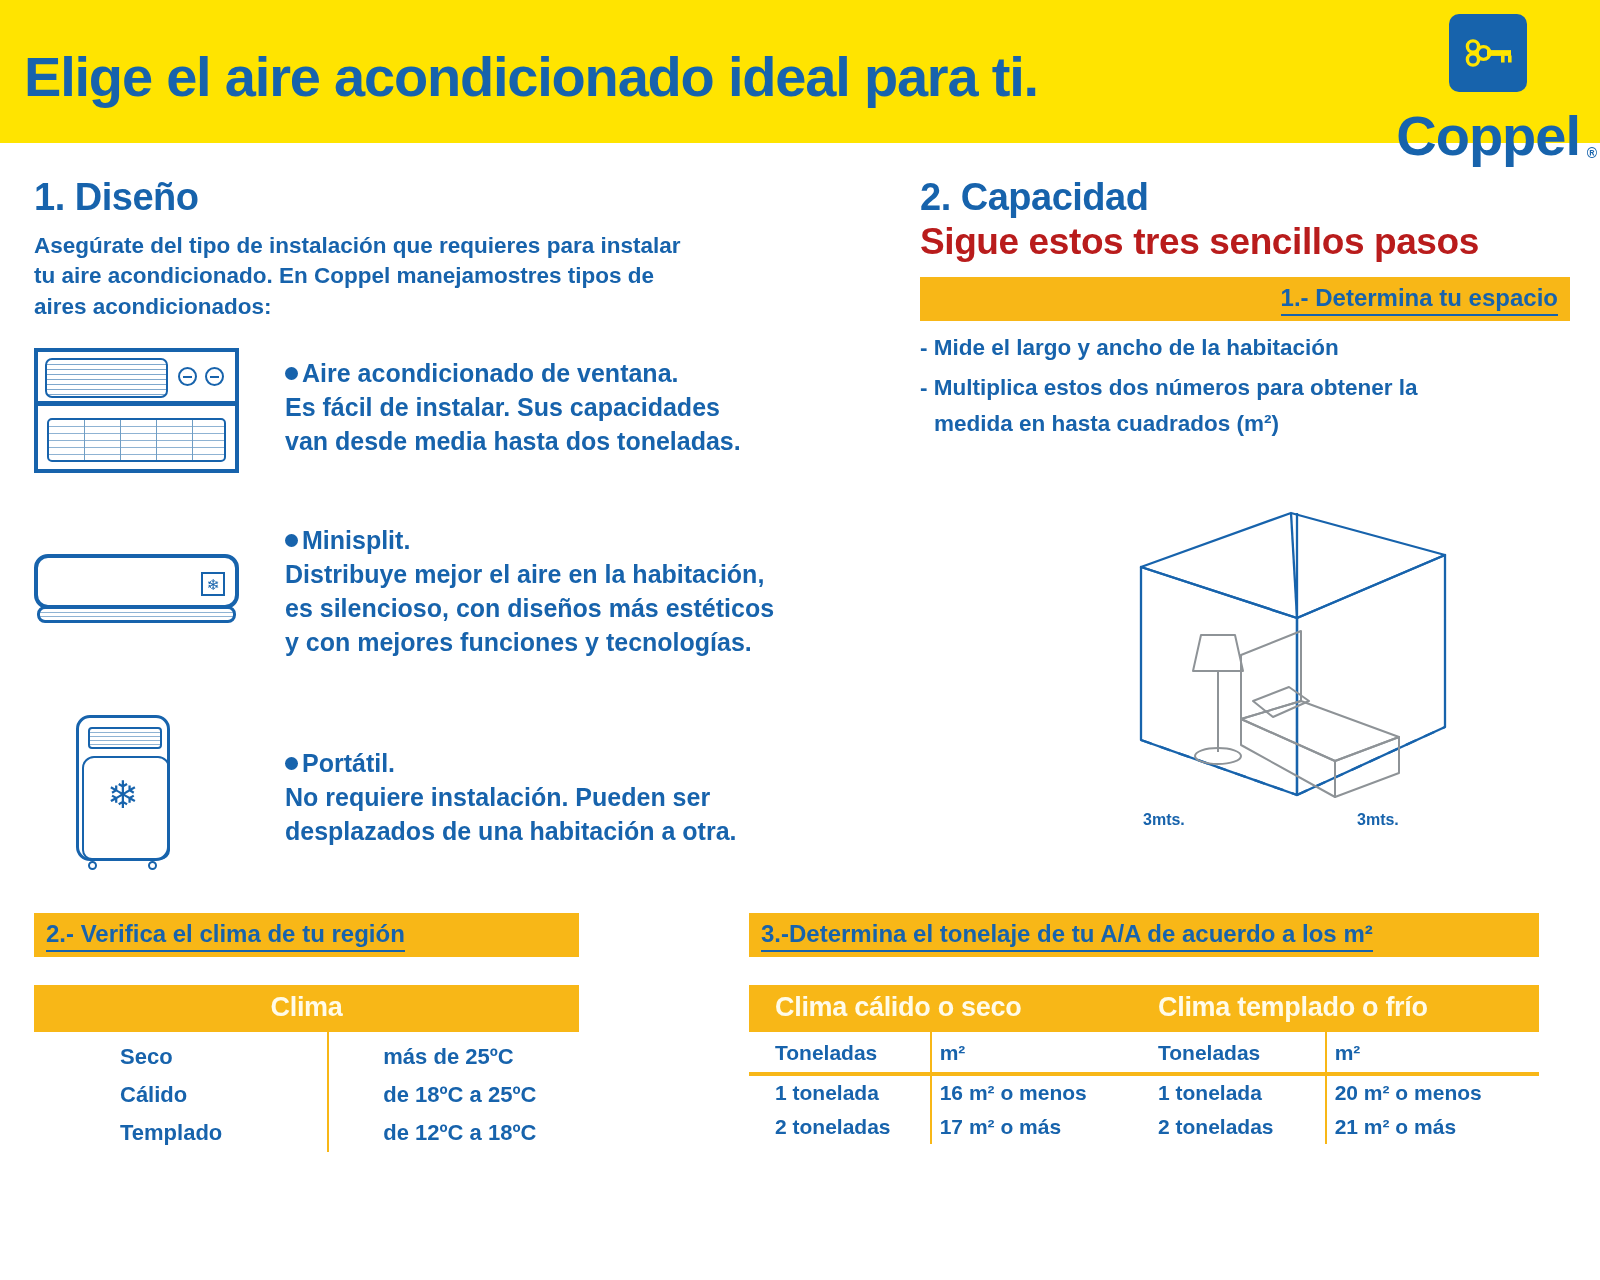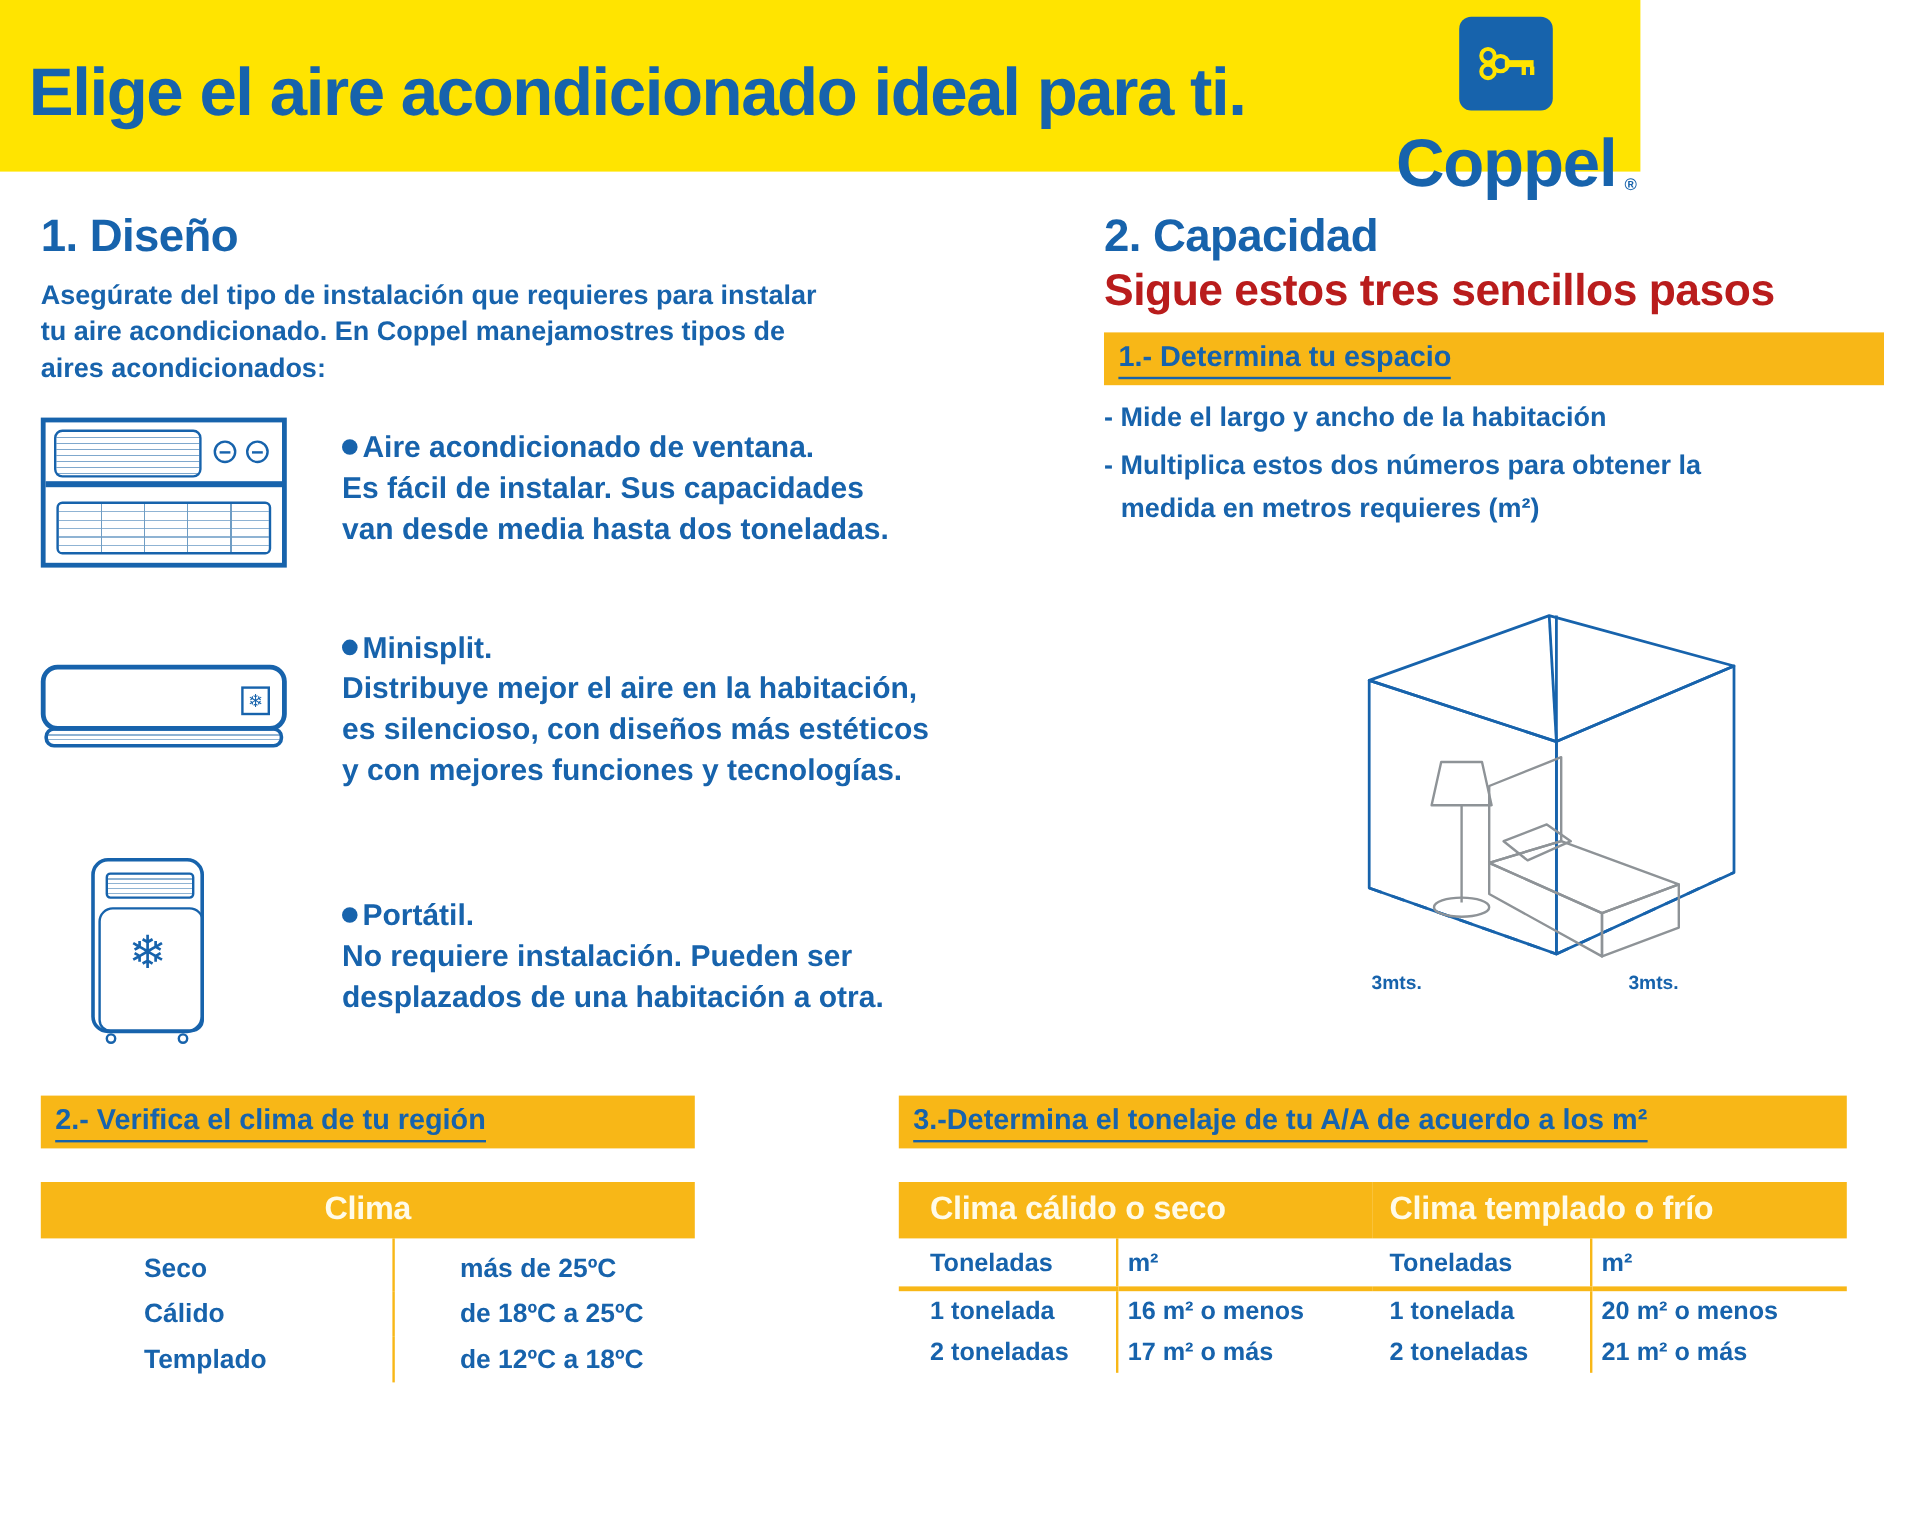--- a/index.html
+++ b/index.html
@@ -6,21 +6,21 @@
   body{
     width:1600px;height:1280px;
     background:#ffffff;
     font-family:"Liberation Sans","DejaVu Sans",sans-serif;
     color:#1762a8;
     overflow:hidden;
     position:relative;
   }
   
   .header{
-    position:absolute;left:0;top:0;width:1367px;height:143px;
+    position:absolute;left:0;top:0;width:1600px;height:143px;
     background:#ffe400;
   }
   .header-title{
     position:absolute;left:24px;top:44px;
     font-size:56px;font-weight:bold;letter-spacing:-1.2px;
     color:#1763ac;white-space:nowrap;
   }
   .logo{
     position:absolute;right:20px;top:14px;
     display:flex;align-items:center;gap:16px;flex-direction:column;
@@ -266,26 +266,26 @@
       </div>
       <div>No requiere instalación. Pueden ser</div>
       <div>desplazados de una habitación a otra.</div>
     </div>
   </div>
 </div>
 
 <div class="col-right">
   <div class="sec-title">2. Capacidad</div>
   <div class="sec-sub" style="margin-top:2px;">Sigue estos tres sencillos pasos</div>
-  <div class="band" style="margin-top:14px;">
+  <div class="band" style="margin-top:14px;text-align:right;">
     <span>1.- Determina tu espacio</span>
   </div>
   <div class="rule">- Mide el largo y ancho de la habitación</div>
   <div class="rule">- Multiplica estos dos números para obtener la</div>
-  <div class="rule" style="margin-top:10px;padding-left:14px;">medida en metros requieres (m²)</div>
+  <div class="rule" style="margin-top:10px;padding-left:14px;">medida en hasta cuadrados (m²)</div>
 
 </div>
 
 <div class="room-wrap" style="position:absolute;left:1113px;top:505px;">
   <svg width="360" height="330" viewBox="0 0 360 330" aria-hidden="true">
     <g fill="none" stroke="#1763ac" stroke-width="2.3" stroke-linejoin="round">
 
       <polygon points="28,62 178,8 332,50 184,113"></polygon>
 
       <polygon points="28,62 184,113 184,290 28,235"></polygon>

